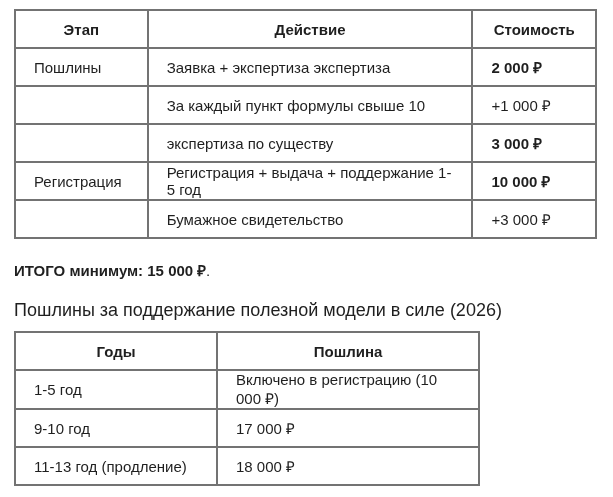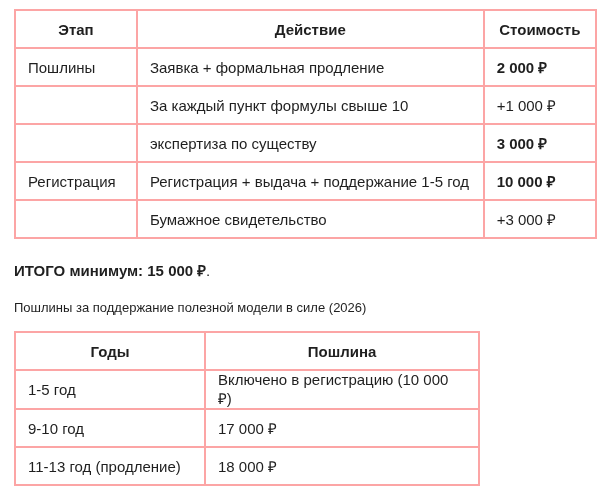--- a/index.html
+++ b/index.html
@@ -1,46 +1,46 @@
 <!DOCTYPE html>
 <html><head>
 <meta charset="utf-8">
 <style>
   html, body { margin:0; padding:0; background:#ffffff; }
   body { width:613px; height:497px; position:relative; overflow:hidden;
          font-family:"Liberation Sans", sans-serif; color:#1f1f1f; }
   table { border-collapse:collapse; position:absolute; left:14px; }
-  td, th { border:2px solid #fca5a5; font-size:15px; padding:0 12px; height:34px; text-align:left; font-weight:normal; }
+  td, th { border:2px solid #737373; font-size:15px; padding:0 18px; height:34px; text-align:left; font-weight:normal; }
   th { font-weight:bold; text-align:center; color:#1f1f1f; }
   #t1 { top:9px; width:583px; }
   #t1 .c1 { width:97px; }
   #t1 .c2 { width:349px;border-radius:13px; }
   #t1 .c3 { width:87px; }
   #t1 tr { height:38px; }
   .bold { font-weight:bold; }
   #total { position:absolute; left:14px; top:260px; font-size:15px; }
   #total b { font-weight:bold; }
-  #heading2 { position:absolute; left:14px; top:300px; font-size:13px; color:#1f1f1f; }
+  #heading2 { position:absolute; left:14px; top:300px; font-size:18px; color:#1f1f1f; }
   #t2 { top:331px; width:466px;border-radius:21px; }
   #t2 .c1 { width:164px; }
   #t2 tr { height:38px; }
 </style>
 </head>
 <body>
 
 <table id="t1">
   <tbody>
       <tr>
     <th class="c1">Этап</th>
     <th class="c2">Действие</th>
     <th class="c3">Стоимость</th>
   </tr>
   <tr>
     <td>Пошлины</td>
-    <td>Заявка + формальная продление</td>
+    <td>Заявка + экспертиза экспертиза</td>
     <td class="bold">2 000 ₽</td>
   </tr>
   <tr>
     <td></td>
     <td>За каждый пункт формулы свыше 10</td>
     <td>+1 000 ₽</td>
   </tr>
   <tr>
     <td></td>
     <td>экспертиза по существу</td>

